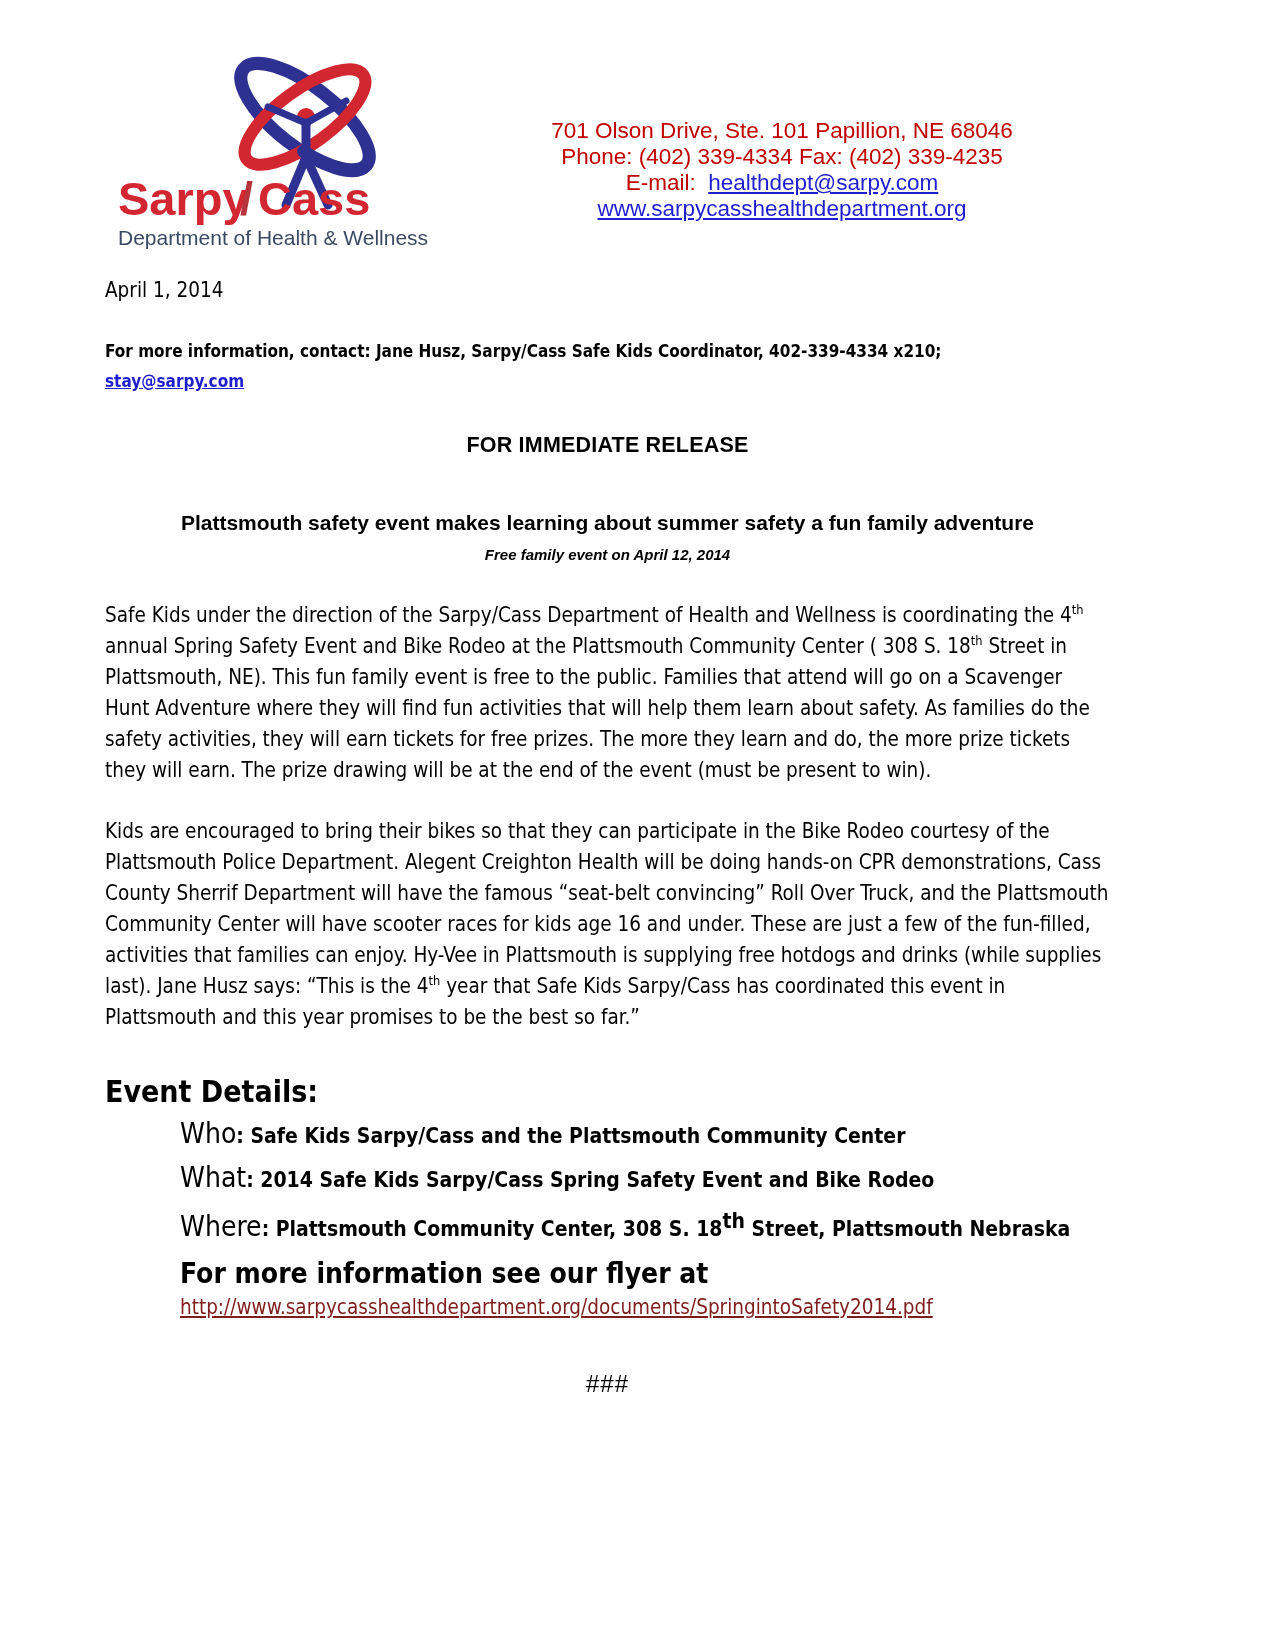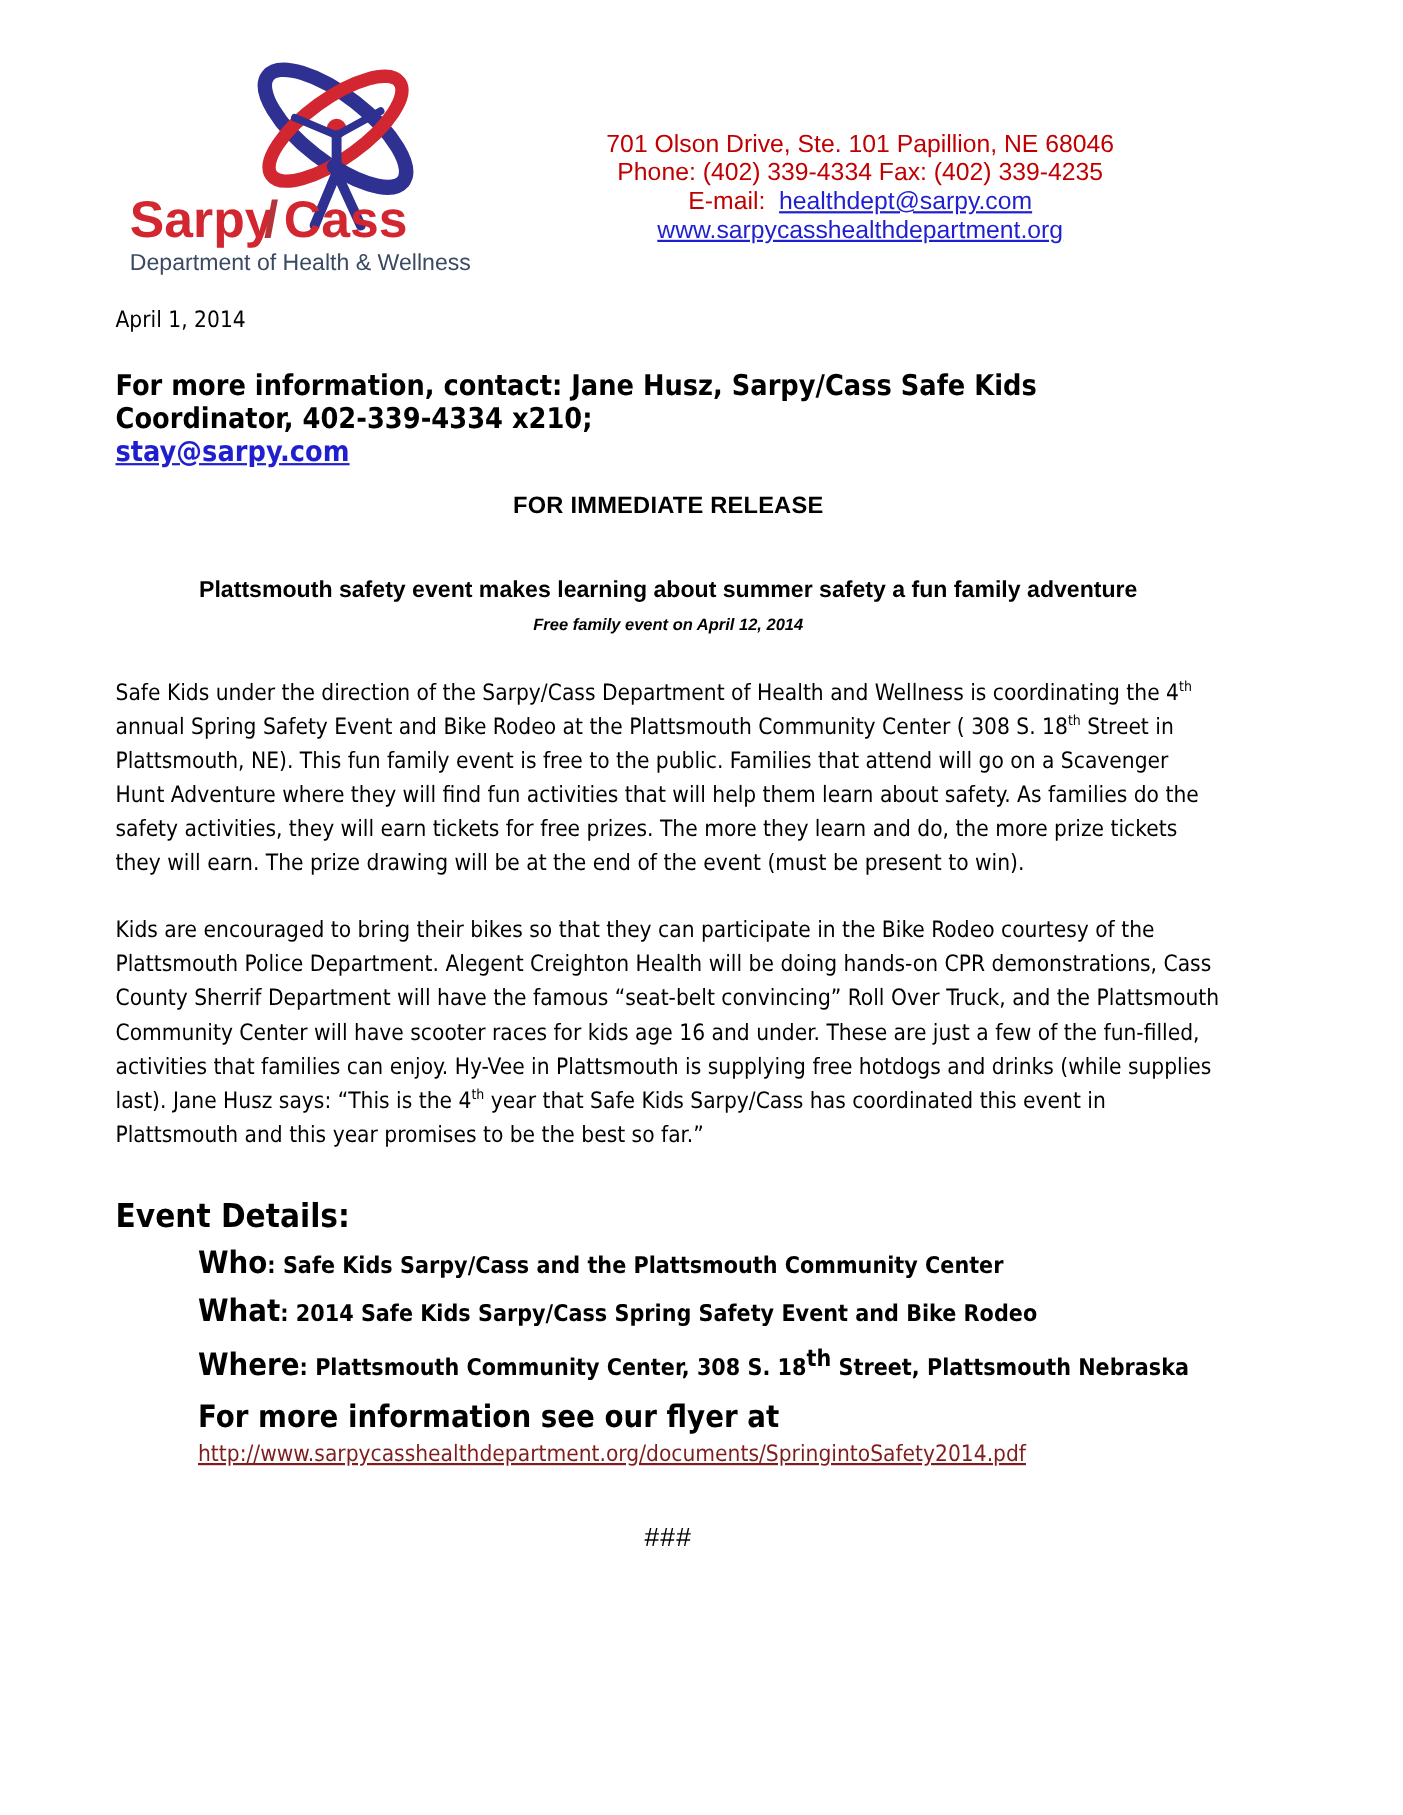--- a/index.html
+++ b/index.html
@@ -70,37 +70,37 @@
     font-size: 20.5px;
     line-height: 31px;
     color: #000;
   }
   .date-line {
     font-size: 20.5px;
     margin: 0 0 30px 0;
   }
   .contact-info {
     font-weight: bold;
-    font-size: 26px;
+    font-size: 17px;
     line-height: 30px;
     margin: 0 0 4px 0;
   }
   .contact-info a, .inline-link {
     color: #1f1fd0;
     text-decoration: underline;
   }
 
   .fir {
     text-align: center;
     font-family: "Liberation Sans", sans-serif;
     font-stretch: normal;
     font-weight: bold;
     font-size: 21.5px;
     letter-spacing: 0.2px;
-    margin: 18px 0 0 0;
+    margin: 34px 0 0 0;
   }
   .headline {
     text-align: center;
     font-family: "Liberation Sans", sans-serif;
     font-stretch: normal;
     font-weight: bold;
     font-size: 21px;
     margin: 48px 0 0 0;
     line-height: 28px;
   }
@@ -136,21 +136,21 @@
     line-height: 38px;
     margin: 0;
   }
   .ed-row {
     margin: 4px 0 0 75px;
     line-height: 37px;
     white-space: nowrap;
   }
   .ed-key {
     font-size: 28px;
-    font-weight: bold;
+    font-weight: normal;
     text-align: center;
   }
   .ed-val {
     font-size: 21px;
     font-weight: bold;
   }
   .ed-flyer {
     margin: 8px 0 0 75px;
     font-size: 28px;
     font-weight: bold;

